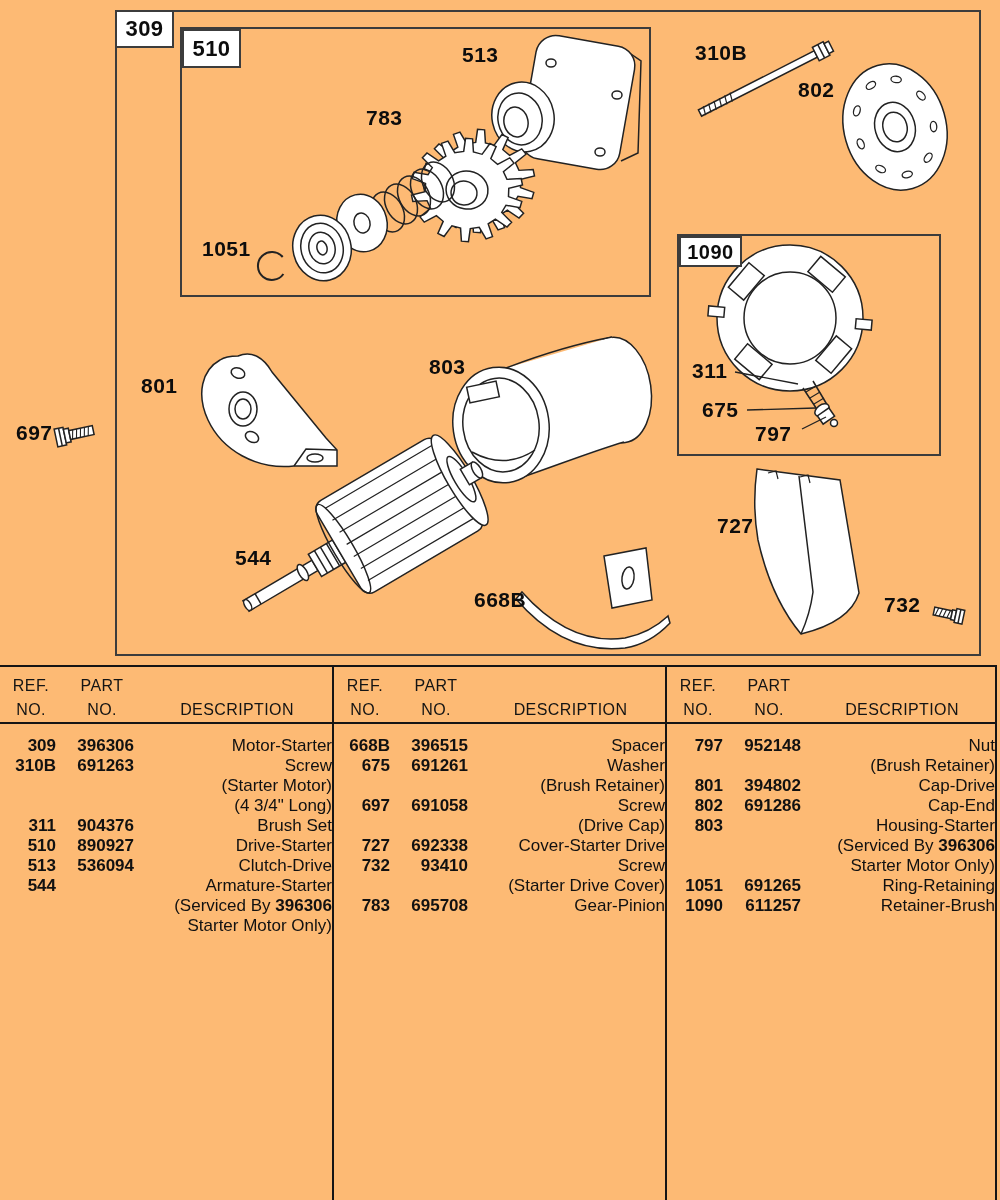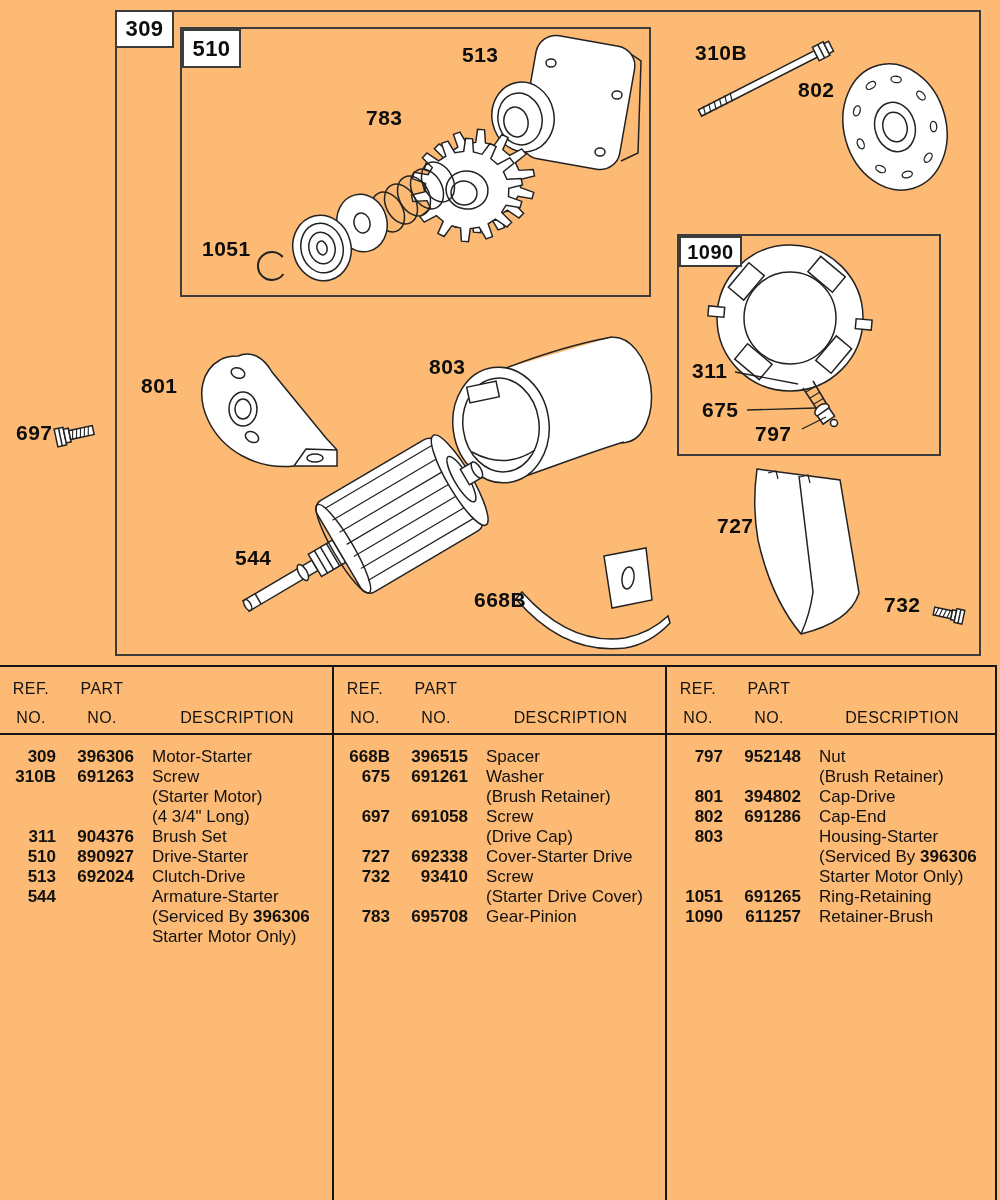--- a/index.html
+++ b/index.html
@@ -31,30 +31,30 @@
   #c544 {left:235px;top:547px;}
   #c668b{left:474px;top:589px;}
   #c727 {left:717px;top:515px;}
   #c732 {left:884px;top:594px;}
 
   
   .parts-table{position:absolute;left:0;top:665px;width:997px;height:535px;
                border-top:2px solid #151515;display:grid;
                grid-template-columns:334px 333px 330px;}
   .pcol{border-right:2px solid #151515;position:relative;}
-  .col-header{height:68px;border-bottom:2px solid #151515;display:grid;
+  .col-header{height:57px;border-bottom:2px solid #151515;display:grid;
               grid-template-columns:62px 80px 1fr;grid-template-rows:1fr 1fr;
               padding-top:7px;box-sizing:border-box;font-size:16px;
               letter-spacing:0.4px;color:#141414;text-align:right;}
   .col-header span{display:flex;align-items:center;justify-content:center;}
   .col-rows{padding-top:12px;font-size:17px;line-height:20px;}
   .prow{display:grid;grid-template-columns:62px 80px 1fr;align-items:start;}
   .c-ref{font-weight:bold;text-align:right;padding-right:6px;}
   .c-part{font-weight:bold;text-align:right;padding-right:8px;}
-  .c-desc{padding-left:10px;}
+  .c-desc{padding-left:10px;text-align:right;}
   .c-desc b{font-weight:bold;}
 </style>
 </head>
 <body>
 
 <div class="stage">
 
   <div class="diagram">
     <svg width="1000" height="662" viewBox="0 0 1000 662" fill="none" stroke="#222" stroke-width="1.5">
 
@@ -285,21 +285,21 @@
           </div>
           <div class="prow">
             <span class="c-ref">510</span>
             <span class="c-part">890927</span>
             <div class="c-desc">
               <div class="dline"><span>Drive-Starter</span></div>
             </div>
           </div>
           <div class="prow">
             <span class="c-ref">513</span>
-            <span class="c-part">692024</span>
+            <span class="c-part">536094</span>
             <div class="c-desc">
               <div class="dline"><span>Clutch-Drive</span></div>
             </div>
           </div>
           <div class="prow">
             <span class="c-ref">544</span>
             <span class="c-part"></span>
             <div class="c-desc">
               <div class="dline"><span>Armature-Starter</span></div>
               <div class="dline"><span>(Serviced By </span><b>396306</b></div>

